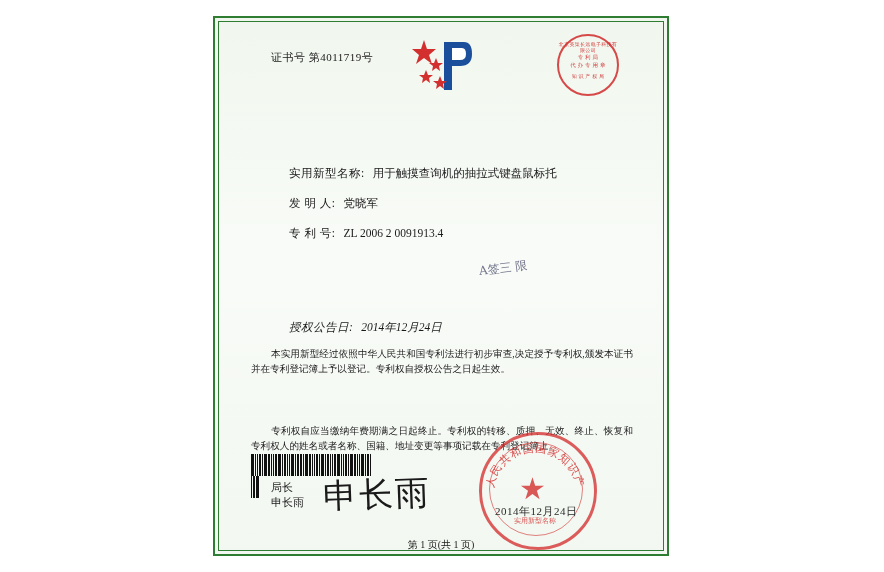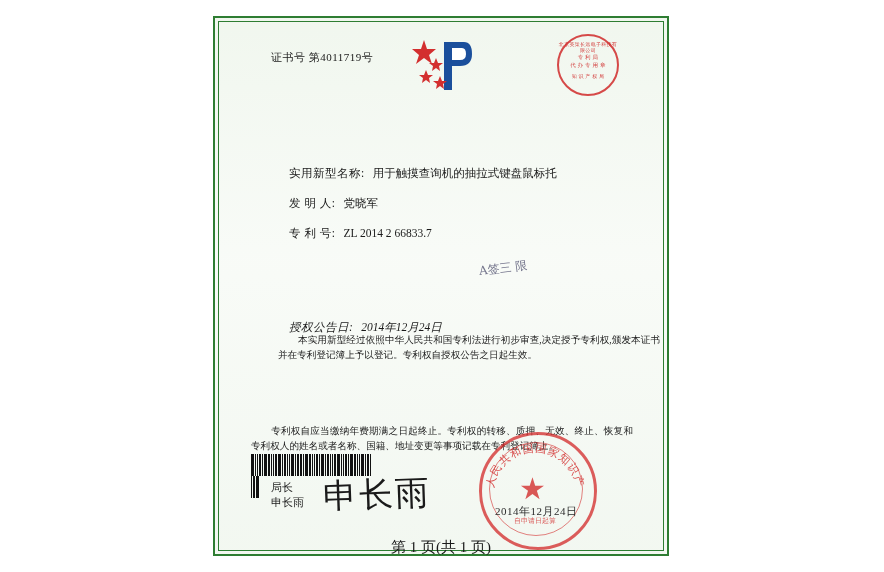--- a/index.html
+++ b/index.html
@@ -153,21 +153,21 @@
   .body-text {
     position: absolute;
     left: 46px;
     width: 382px;
     font-size: 9.6px;
     line-height: 15px;
     color: #1a1a1a;
     text-align: justify;
     font-family: "Liberation Serif", serif;
   }
-  .p1 { top: 324px; margin-left: 27px; }
+  .p1 { top: 338px; }
   .p2 { top: 384px; }
   .p3 { top: 415px; }
   .indent { display: inline-block; width: 20px; }
   
   .barcode {
     position: absolute;
     left: 46px;
     top: 446px;
     width: 122px;
     height: 22px;
@@ -260,21 +260,21 @@
     font-size: 11px;
     color: #2b2b2b;
     letter-spacing: 0.5px;
   }
   
   .page-footer {
     position: absolute;
     left: 0; right: 0;
     top: 530px;
     text-align: center;
-    font-size: 15px;
+    font-size: 10px;
     color: #1a1a1a;
   }
 </style>
 </head>
 <body>
 
 <div id="page">
   <div class="sheet">
 
     <div class="tint"></div>
@@ -305,21 +305,21 @@
       </div>
 
 
       <div class="field f1">
         <span class="lbl">实用新型名称:</span><span class="val">用于触摸查询机的抽拉式键盘鼠标托</span>
       </div>
       <div class="field f2">
         <span class="lbl">发 明 人:</span><span class="val">党晓军</span>
       </div>
       <div class="field f3">
-        <span class="lbl">专 利 号:</span><span class="val">ZL 2014 2 66833.7</span>
+        <span class="lbl">专 利 号:</span><span class="val">ZL 2006 2 0091913.4</span>
       </div>
       <div class="field f6">
         <span class="lbl">授权公告日:</span><span class="val">2014年12月24日</span>
       </div>
 
       <div class="handwrite-note">A签三  限</div>
 
       <div class="body-text p1">
         <span class="indent"></span><span>本实用新型经过依照中华人民共和国专利法进行初步审查,决定授予专利权,颁发本证书并在专利登记簿上予以登记。专利权自授权公告之日起生效。</span>
       </div>
@@ -340,21 +340,21 @@
         <div class="ring-i"></div>
         <svg class="arc" viewBox="0 0 112 112">
           <defs>
             <path id="arcpath" d="M 14,62 A 42,42 0 0 1 98,62" fill="none"></path>
           </defs>
           <text>
             <textPath href="#arcpath" startOffset="50%" text-anchor="middle" id="arc-label-path">中华人民共和国国家知识产权局</textPath>
           </text>
         </svg>
         <div class="star">★</div>
-        <div class="bottom-txt">自申请日起算</div>
+        <div class="bottom-txt">实用新型名称</div>
       </div>
 
       <div class="issue-date">2014年12月24日</div>
 
       <div class="page-footer">第 1 页(共 1 页)</div>
 
     </div>
   </div>
 </div>
 

